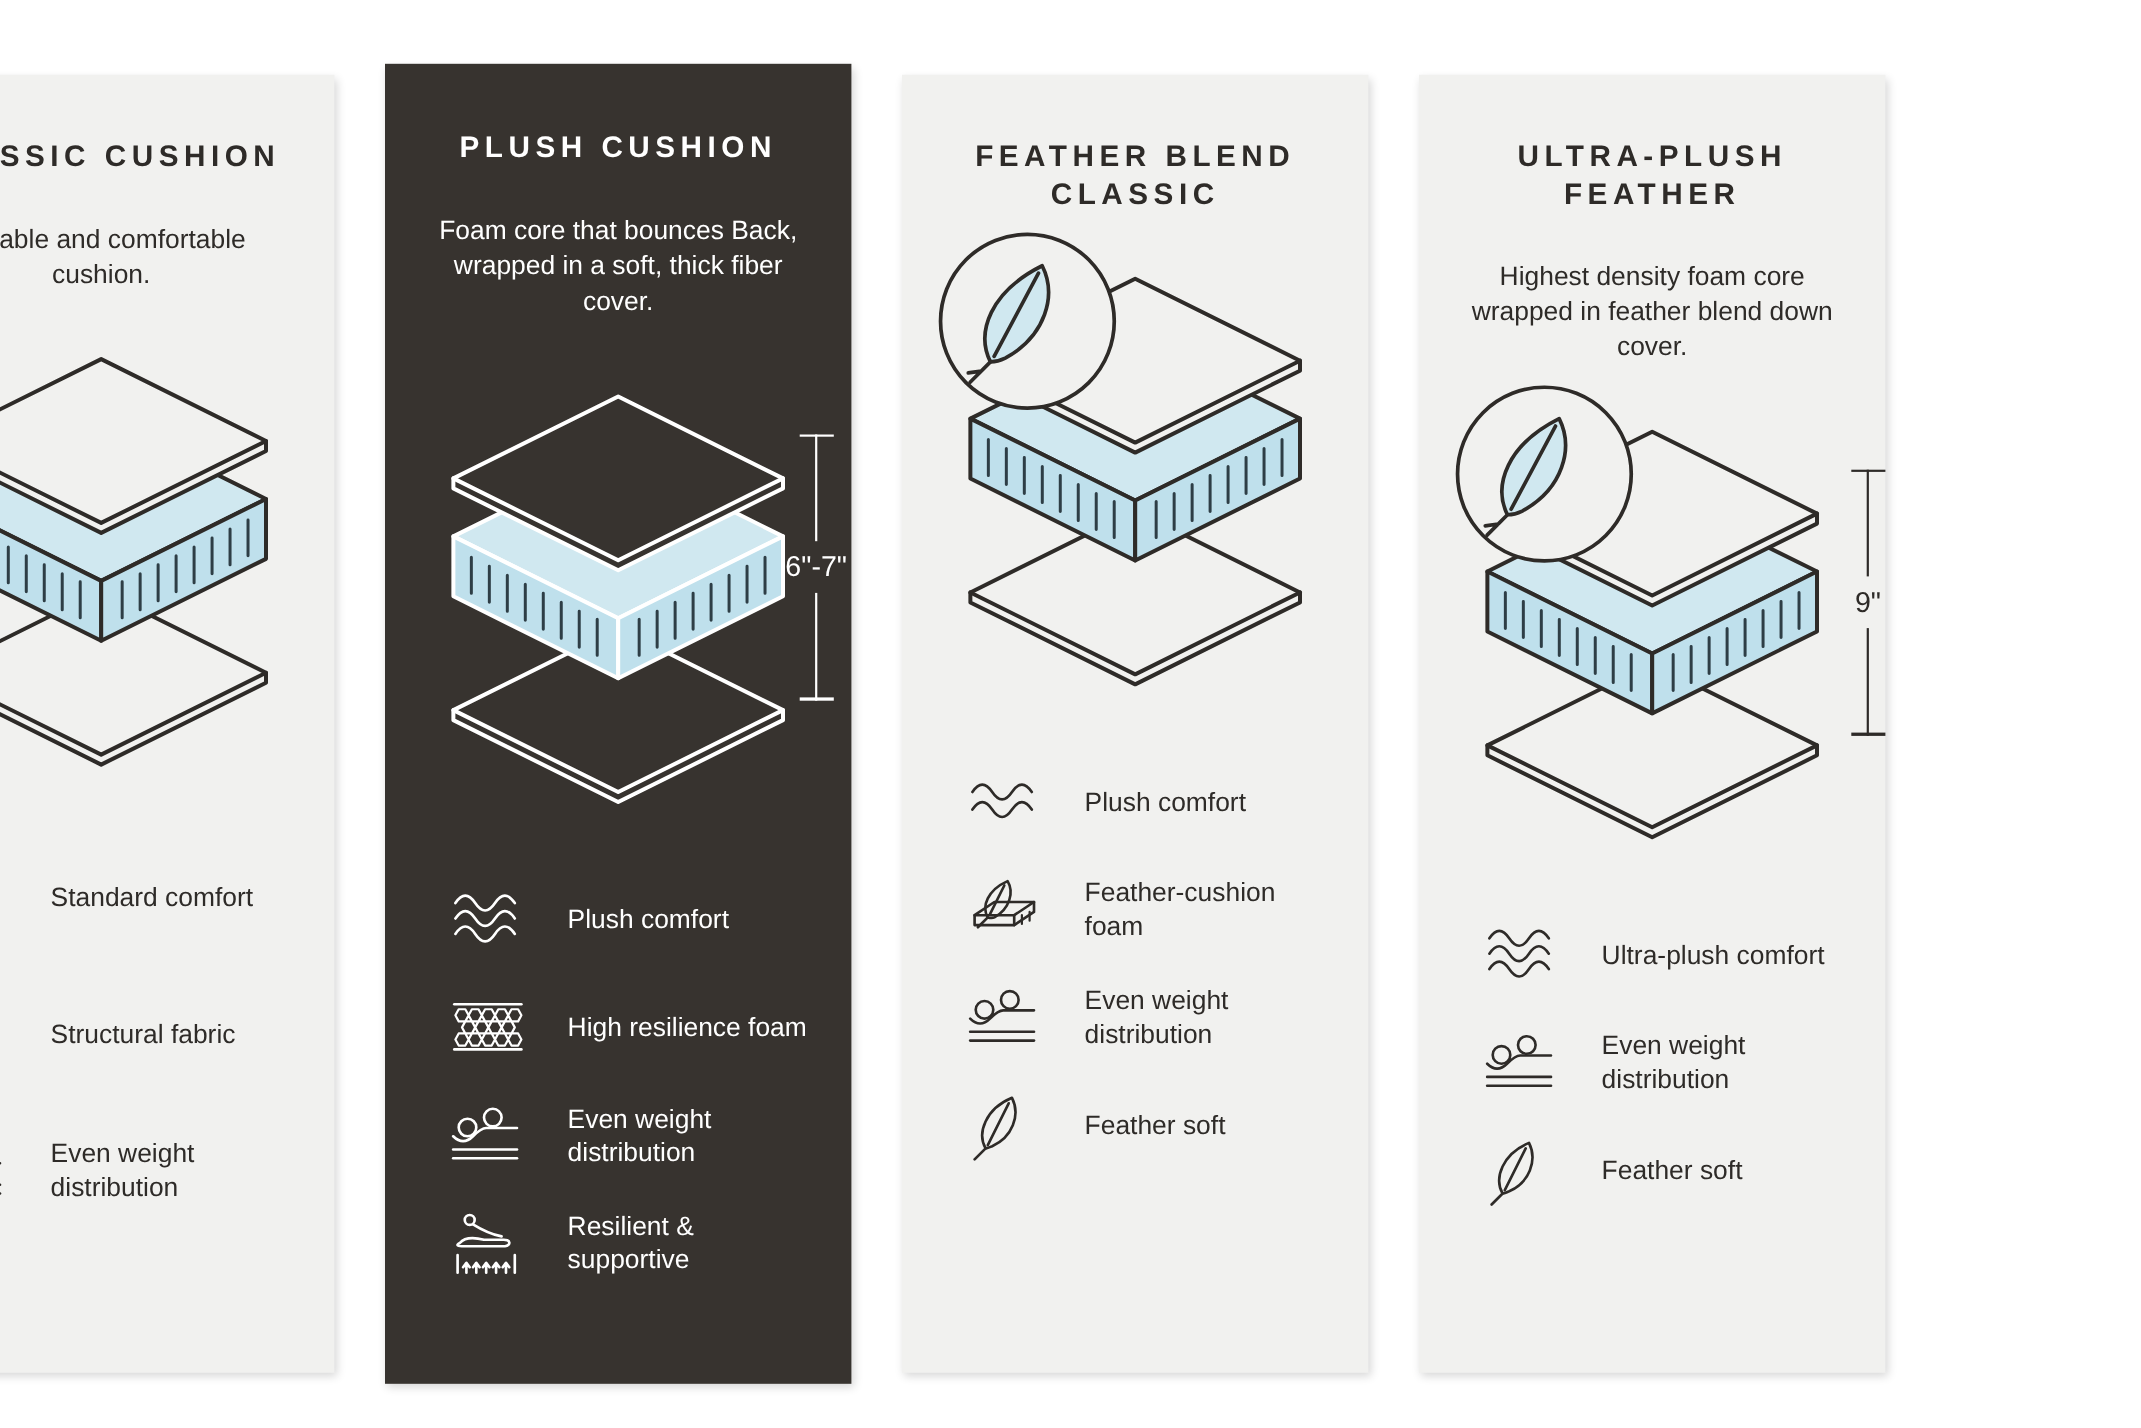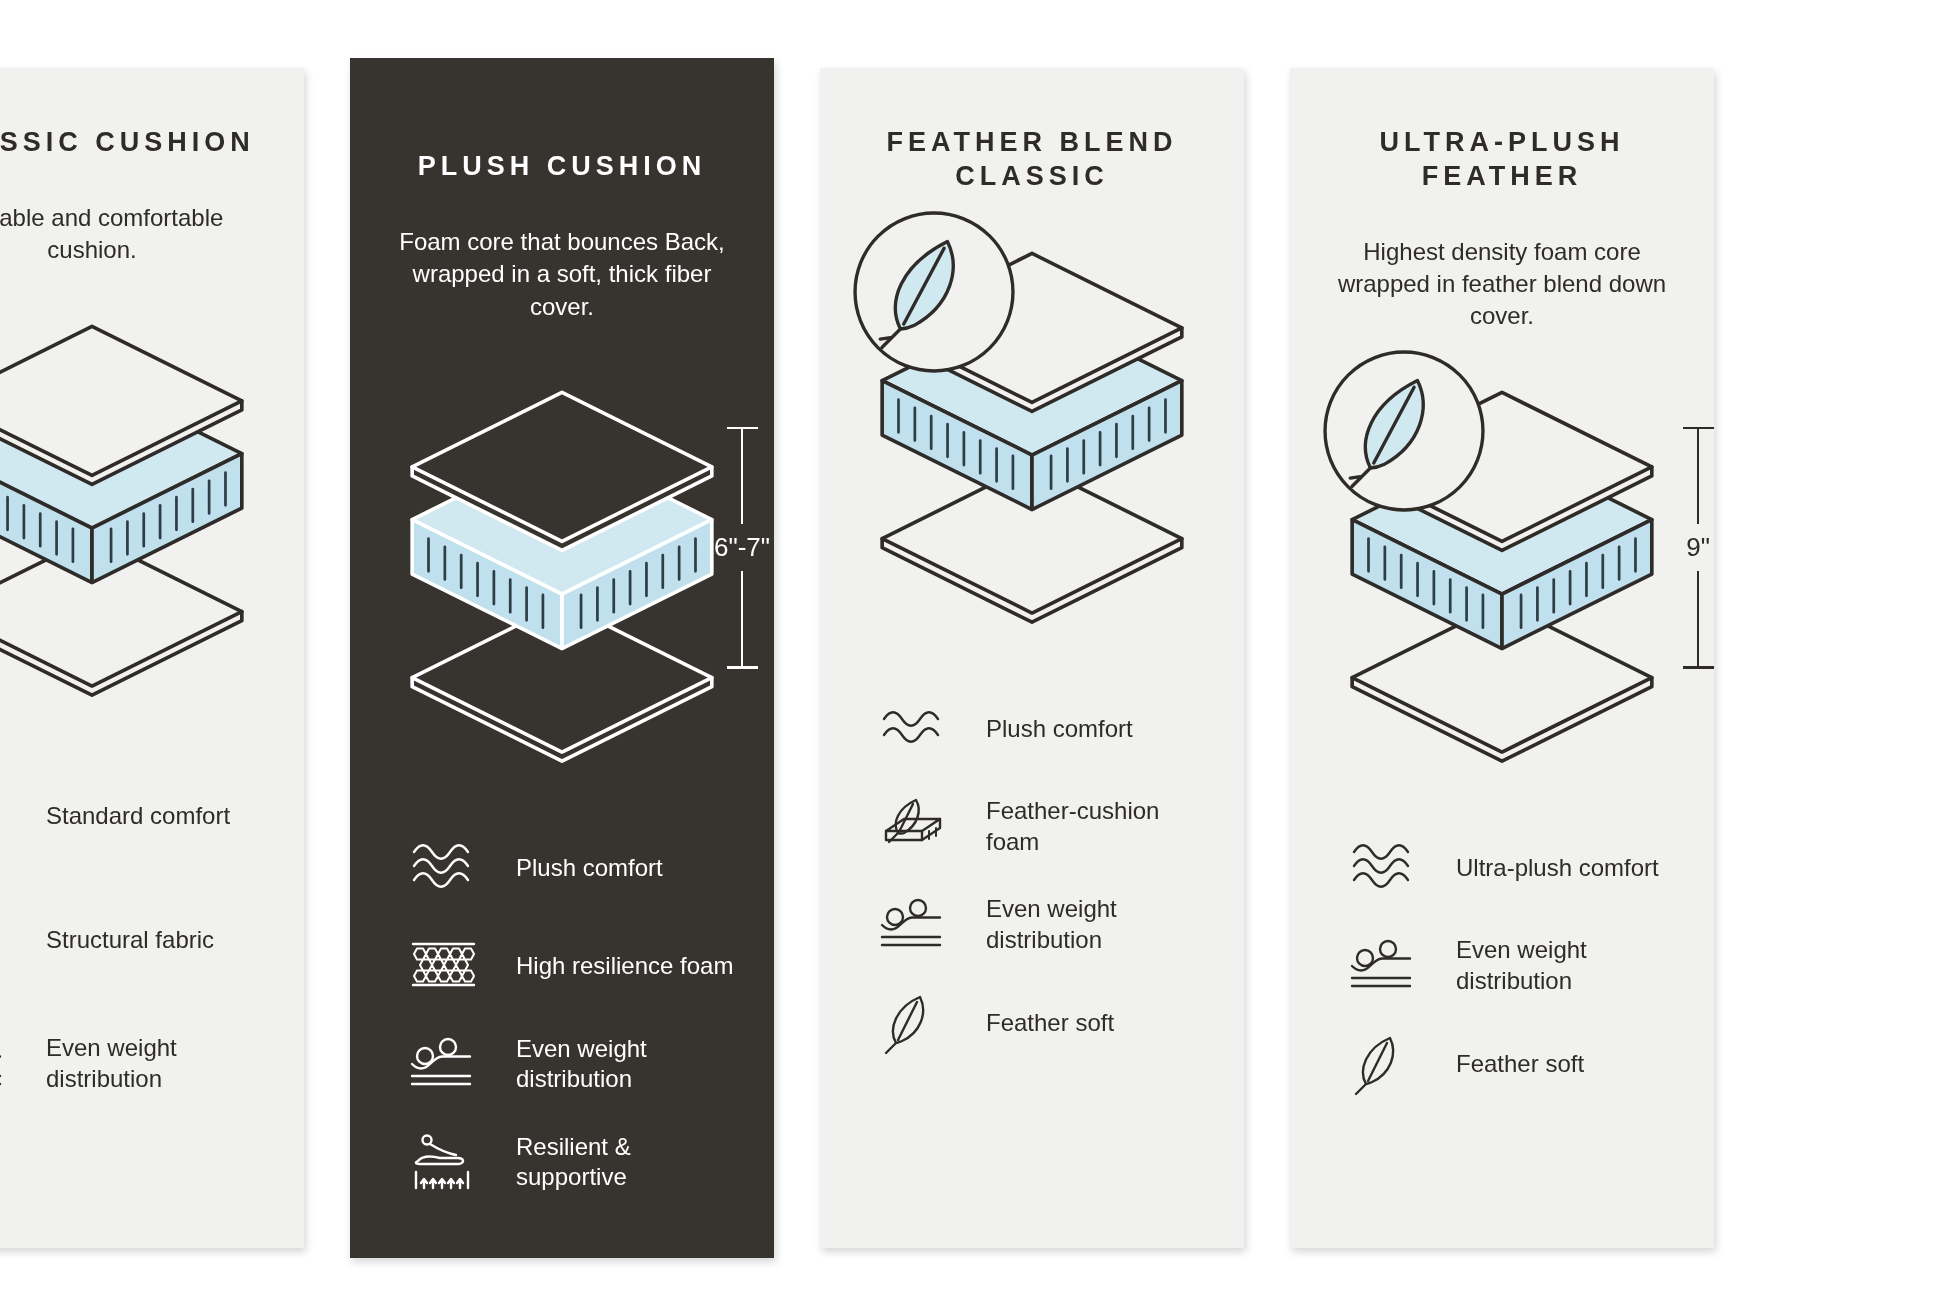--- a/index.html
+++ b/index.html
@@ -32,21 +32,21 @@
     box-shadow:2px 4px 8px rgba(0,0,0,.16);
     padding:58px 38px 0 38px;
     position:relative;
     flex:0 0 auto;
   }
   .card.dark{
     --panel:var(--panel-dark);
     --ink:#ffffff;
     margin-top:-10px;
     height:1200px;
-    padding-top:92px;
+    padding-top:60px;
   }
   .card-title{
     font-size:27px;font-weight:700;letter-spacing:5px;
     text-align:center;line-height:1.25;
     color:var(--ink);
   }
   .card-desc{
     margin-top:42px;
     font-size:24px;line-height:1.35;text-align:center;
     color:var(--ink);

